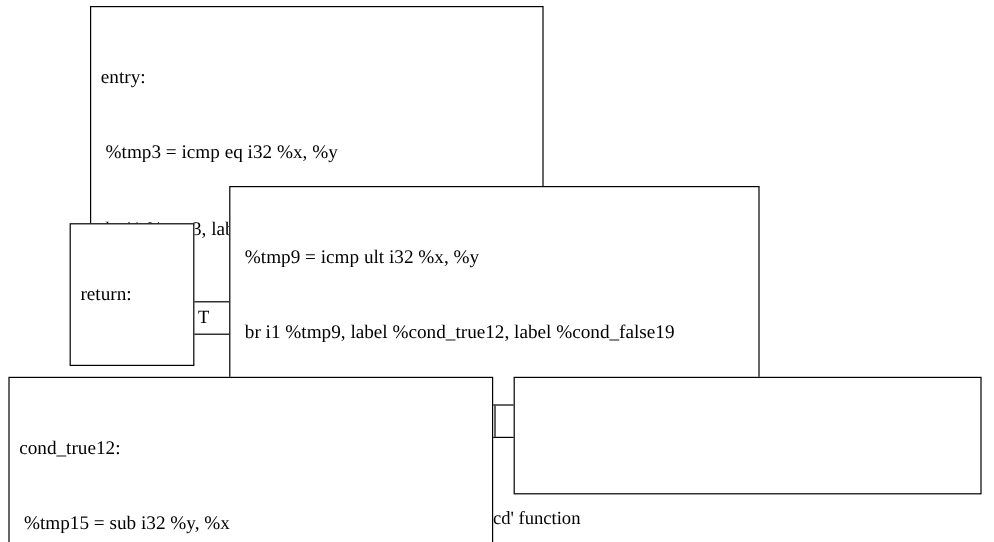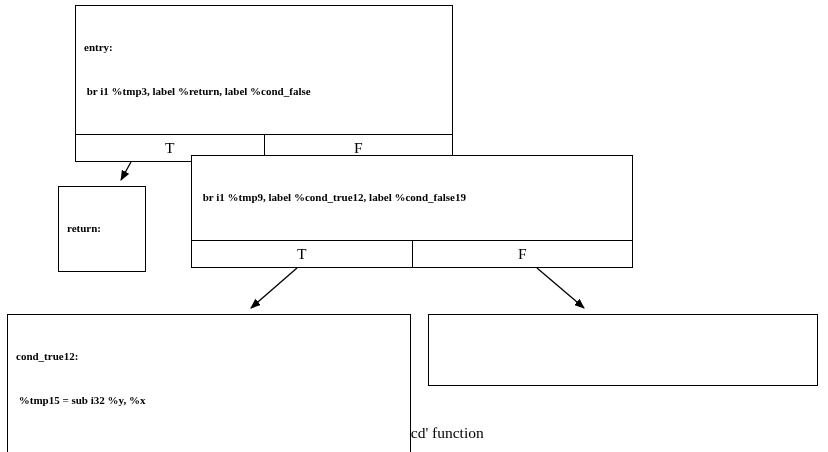--- a/index.html
+++ b/index.html
@@ -27,24 +27,23 @@
   .node {
     position: absolute;
     box-sizing: border-box;
     border: 1px solid #000000;
     background: #ffffff;
     z-index: 2;
   }
 
   .node-body {
     padding: 5px 8px 6px 8px;
-    font-size: 11px;
+    font-size: 16px;
     line-height: 1.33;
     white-space: pre;
-    font-weight: bold;
   }
 
   .node-body .line {
     white-space: pre;
   }
 
   .ports {
     display: flex;
     border-top: 1px solid #000000;
     height: 26px;
@@ -76,21 +75,21 @@
     left: 0;
     top: 0;
     width: 828px;
     height: 452px;
     z-index: 1;
     overflow: visible;
   }
 
   
   #node-entry       { left: 75px;  top: 5px;   width: 378px; }
-  #node-return      { left: 58px;  top: 186px; width: 88px; }
+  #node-return      { left: 58px;  top: 186px; width: 104px; }
   #node-cond-false  { left: 191px; top: 155px; width: 442px; }
   #node-cond-true12 { left: 7px;   top: 314px; width: 404px; }
   #node-cond-false19{ left: 428px; top: 314px; width: 390px; }
   .caption          { top: 424px; }
 </style>
 </head>
 <body>
 
 <div id="canvas">
 
@@ -114,36 +113,38 @@
     </g>
 
     <g>
       <path d="M 537 268 L 584 308" stroke="#000000" stroke-width="1.3" fill="none" marker-end="url(#arrowhead)"></path>
     </g>
   </svg>
 
   <div class="node" id="node-entry">
     <div class="node-body">
       <div class="line">entry:</div>
+      <div class="line"> %tmp3 = icmp eq i32 %x, %y</div>
       <div class="line"> br i1 %tmp3, label %return, label %cond_false</div>
     </div>
     <div class="ports">
       <div class="port left-port">T</div>
       <div class="port">F</div>
     </div>
   </div>
 
   <div class="node" id="node-return">
     <div class="node-body">
       <div class="line">return:</div>
     </div>
   </div>
 
   <div class="node" id="node-cond-false">
     <div class="node-body">
+      <div class="line"> %tmp9 = icmp ult i32 %x, %y</div>
       <div class="line"> br i1 %tmp9, label %cond_true12, label %cond_false19</div>
     </div>
     <div class="ports">
       <div class="port left-port">T</div>
       <div class="port">F</div>
     </div>
   </div>
 
   <div class="node" id="node-cond-true12">
     <div class="node-body">

